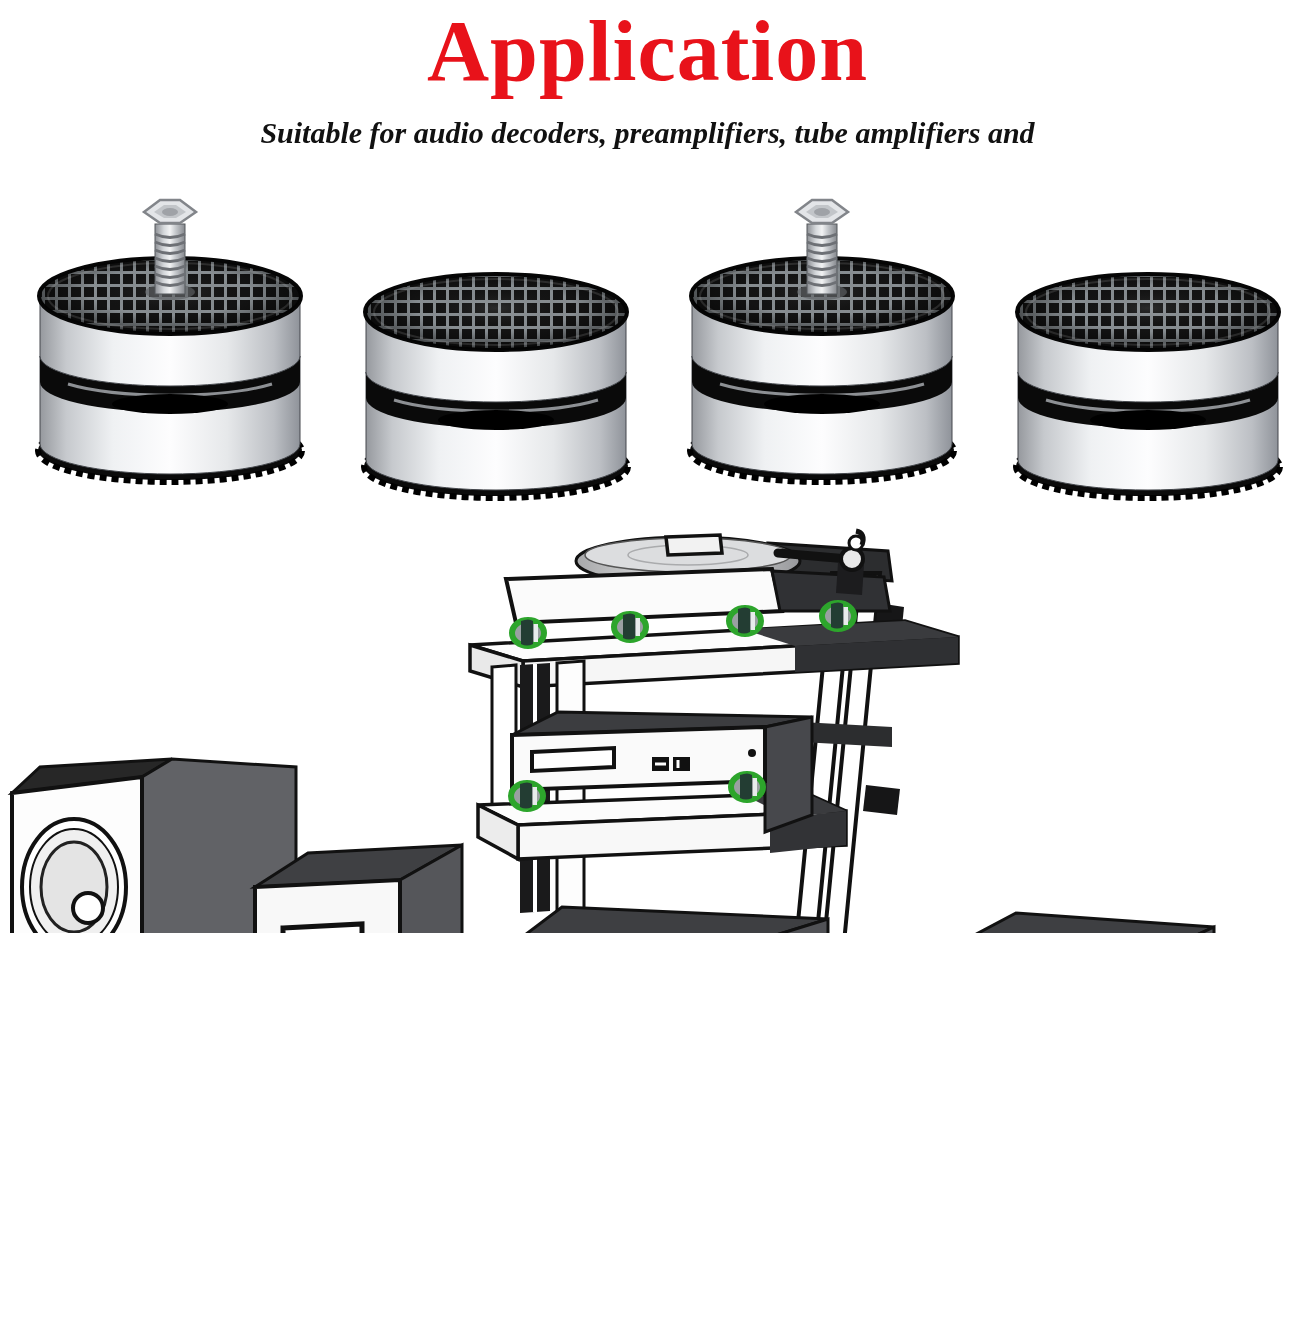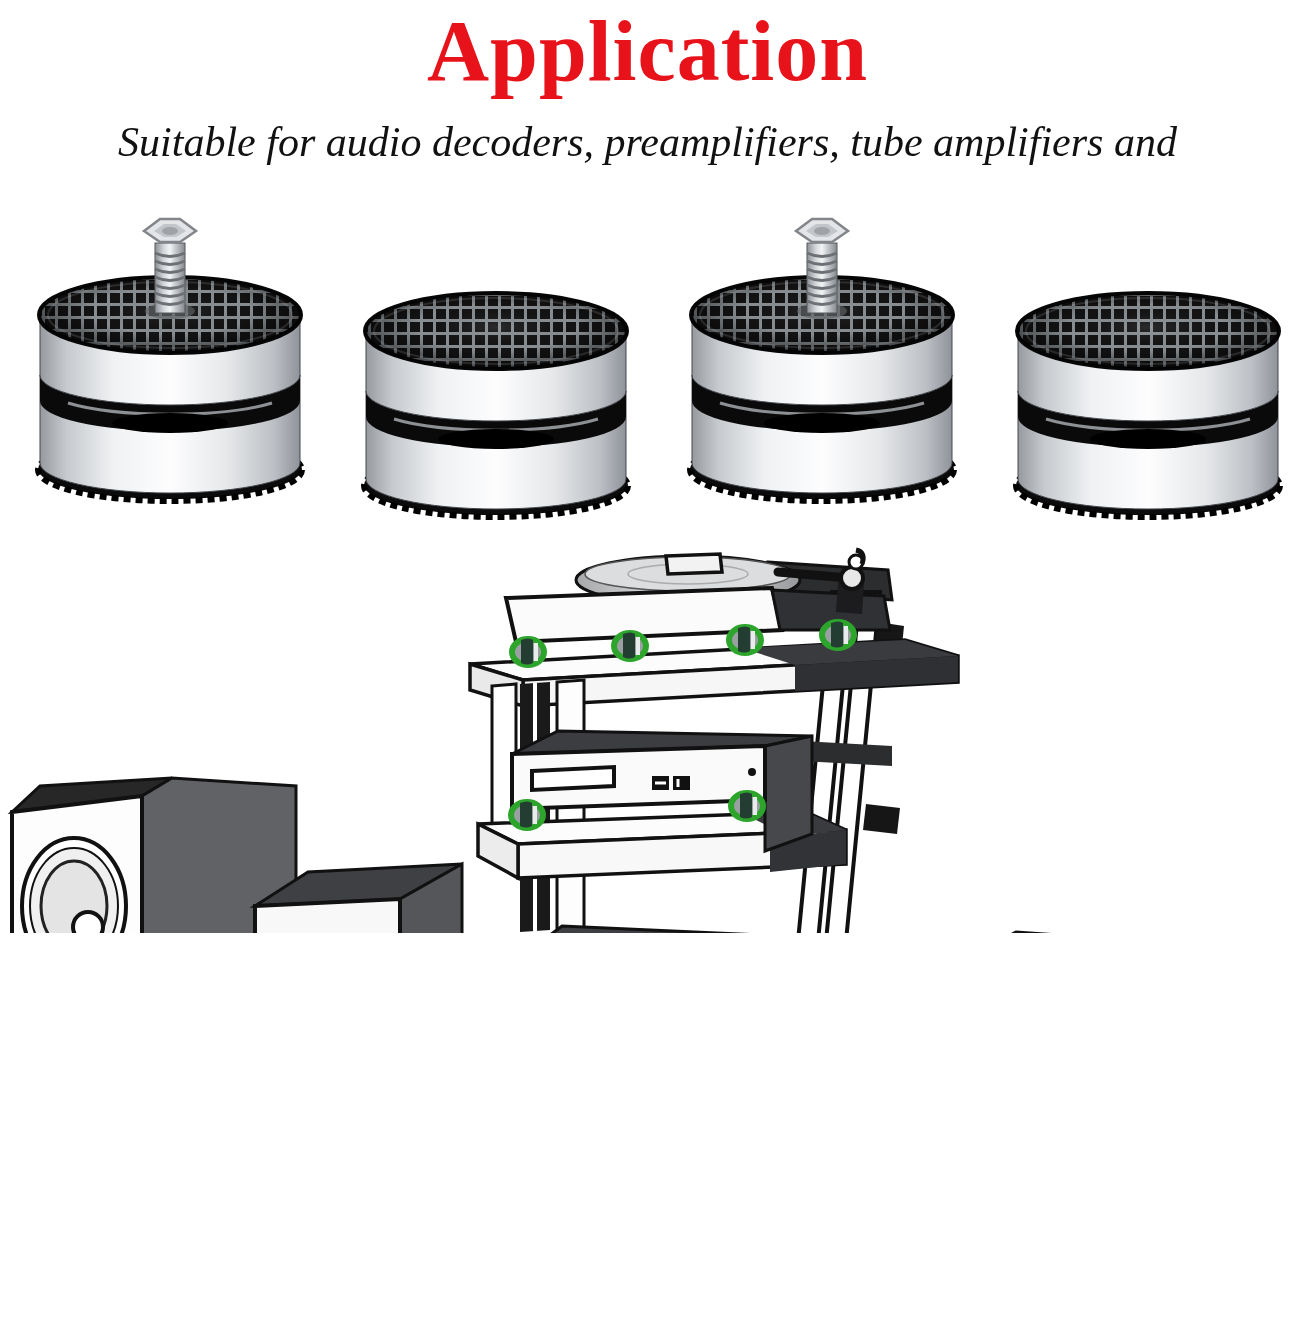--- a/index.html
+++ b/index.html
@@ -15,24 +15,25 @@
     text-align:center;
     font-size:86px;
     font-weight:700;
     letter-spacing:1px;
     line-height:1.1;
   }
   .desc{
     margin-top:10px;
     text-align:center;
     font-style:italic;
-    font-size:42px;
+    font-size:30px;
     line-height:1.58;
     color:#111;
     white-space:nowrap;
+    font-weight:bold;
   }
   .products{
     margin-top:30px;
     width:1295px;height:315px;
   }
   .illustration{
     margin-top:14px;
     width:1295px;height:672px;
   }
   svg{display:block;}

